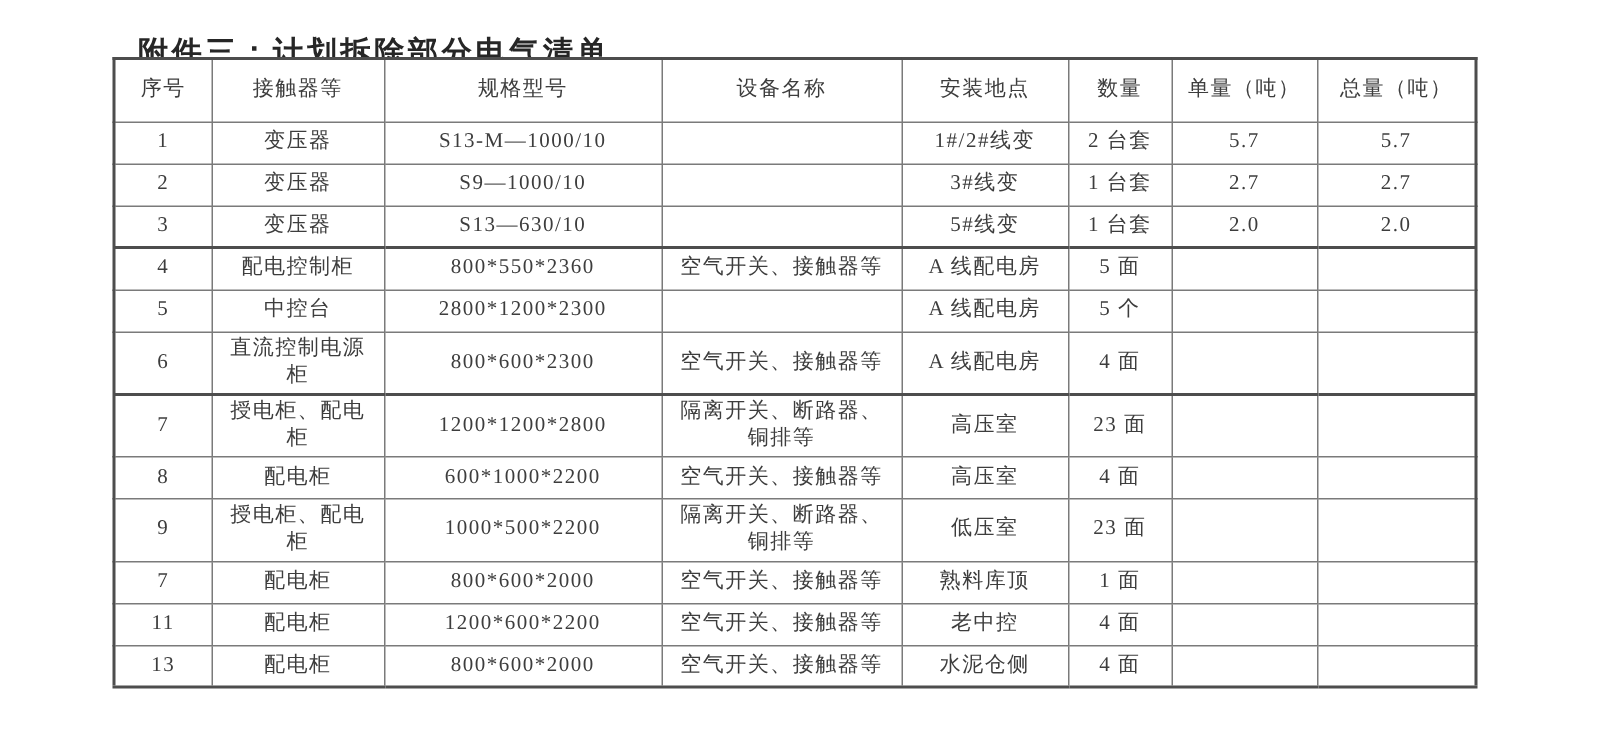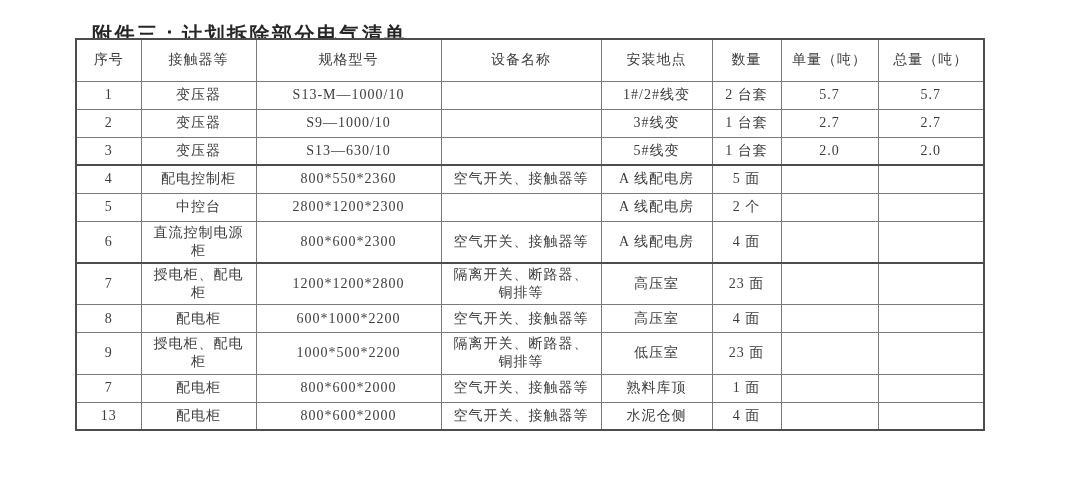--- a/index.html
+++ b/index.html
@@ -133,21 +133,21 @@
           <td>5 面</td>
           <td></td>
           <td></td>
         </tr>
         <tr>
           <td>5</td>
           <td>中控台</td>
           <td>2800*1200*2300</td>
           <td></td>
           <td>A 线配电房</td>
-          <td>2 个</td>
+          <td>5 个</td>
           <td></td>
           <td></td>
         </tr>
         <tr>
           <td>6</td>
           <td>直流控制电源柜</td>
           <td>800*600*2300</td>
           <td>空气开关、接触器等</td>
           <td>A 线配电房</td>
           <td>4 面</td>
@@ -188,20 +188,30 @@
           <td>7</td>
           <td>配电柜</td>
           <td>800*600*2000</td>
           <td>空气开关、接触器等</td>
           <td>熟料库顶</td>
           <td>1 面</td>
           <td></td>
           <td></td>
         </tr>
         <tr>
+          <td>11</td>
+          <td>配电柜</td>
+          <td>1200*600*2200</td>
+          <td>空气开关、接触器等</td>
+          <td>老中控</td>
+          <td>4 面</td>
+          <td></td>
+          <td></td>
+        </tr>
+        <tr>
           <td>13</td>
           <td>配电柜</td>
           <td>800*600*2000</td>
           <td>空气开关、接触器等</td>
           <td>水泥仓侧</td>
           <td>4 面</td>
           <td></td>
           <td></td>
         </tr>
       </tbody>

